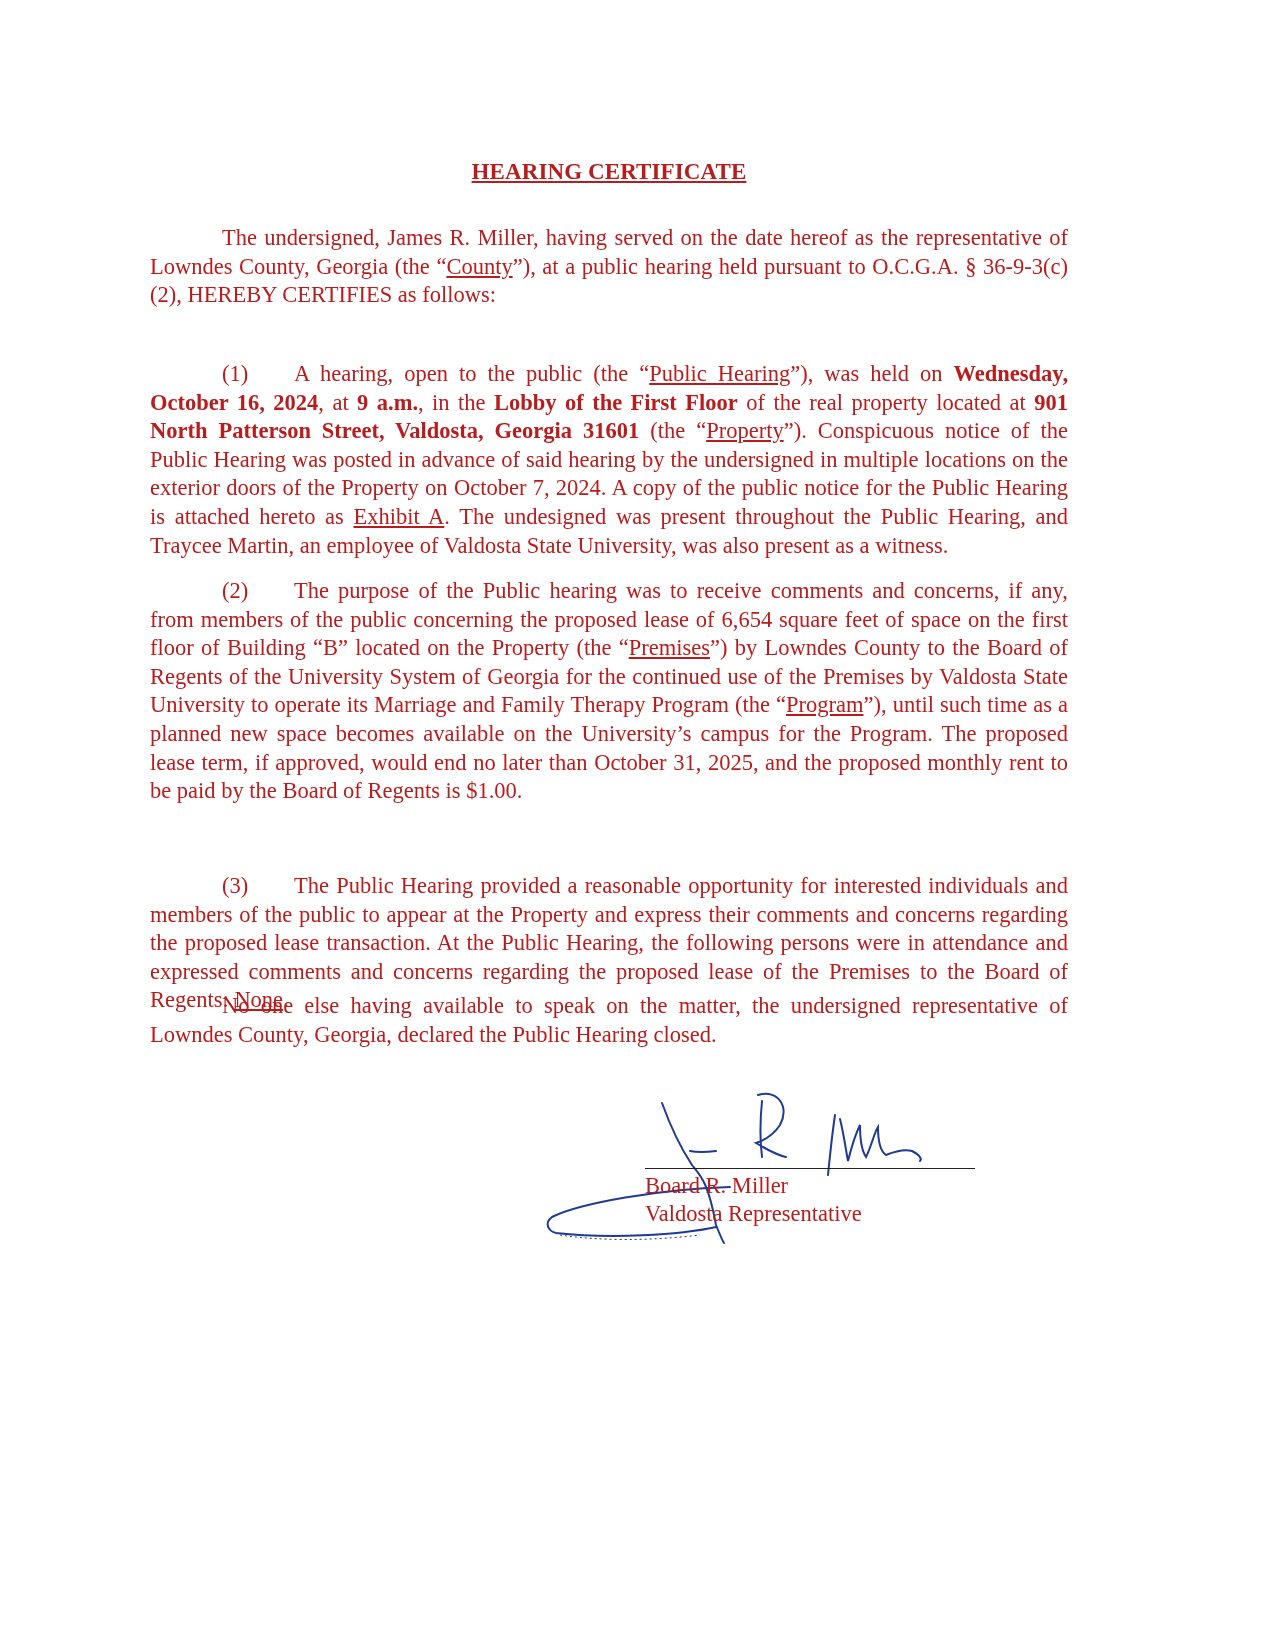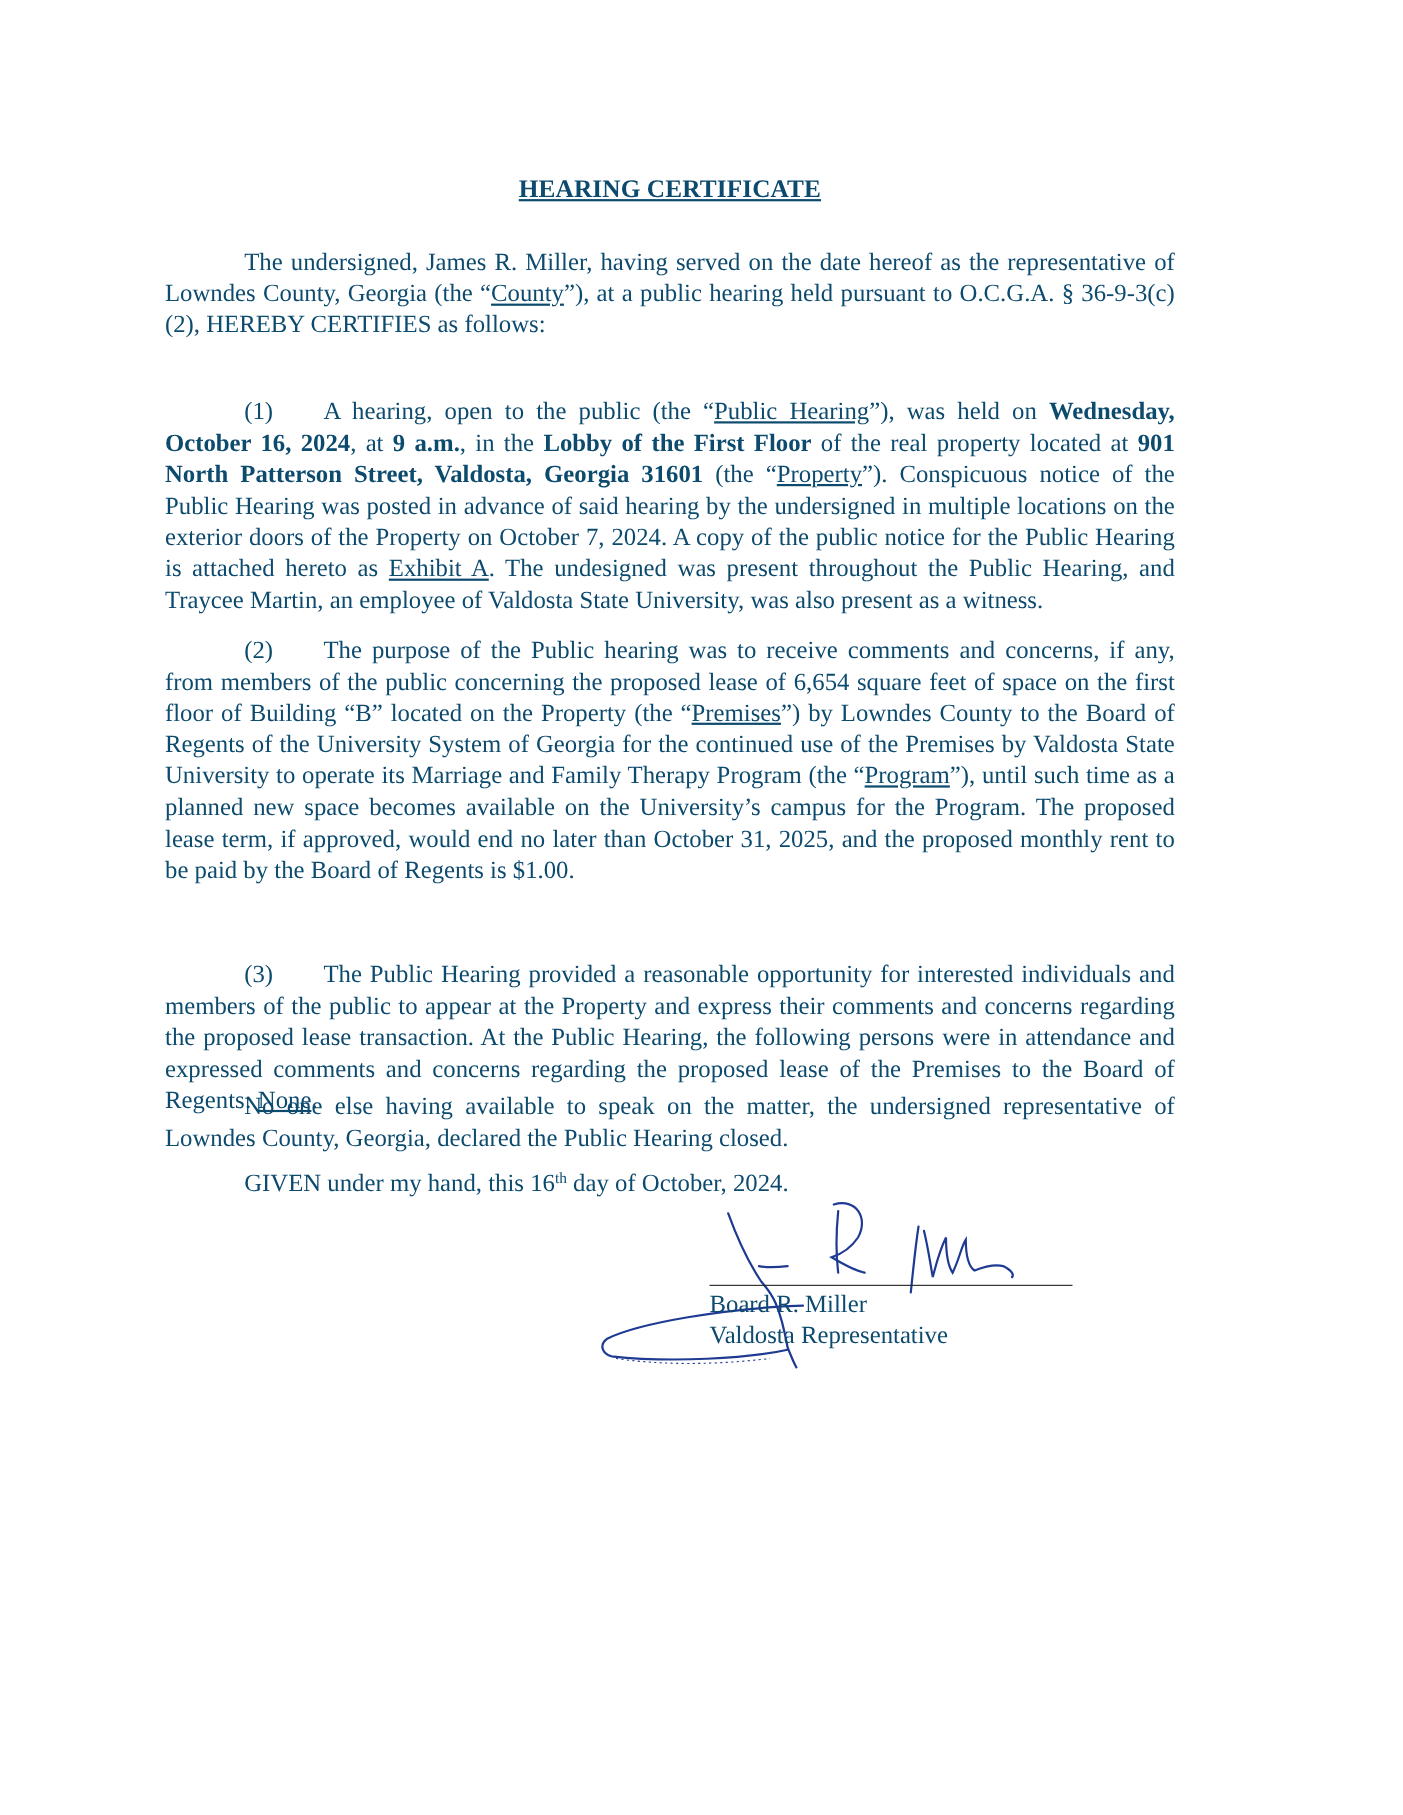--- a/index.html
+++ b/index.html
@@ -1,20 +1,20 @@
 <!DOCTYPE html>
 <html><head>
   <meta charset="utf-8">
   <style>
     html, body { margin: 0; padding: 0; background: #ffffff; }
     body { width: 1275px; height: 1650px; position: relative; overflow: hidden; }
     .page {
       position: absolute; left: 0; top: 0; width: 1275px; height: 1650px;
       font-family: "Liberation Serif", "DejaVu Serif", serif;
-      color: #0c4a6e; font-size: 22.5px; line-height: 28.6px;
+      color: #b91c1c; font-size: 22.5px; line-height: 28.6px;
     }
     .title {
       position: absolute; top: 158px; left: 0; width: 1218px; text-align: center;
       font-weight: bold; text-decoration: underline; font-size: 23px; letter-spacing: 0.1px;
     }
     .para {
       position: absolute; left: 150px; width: 918px; text-align: justify;
       margin: 0;
     }
     .indent { text-indent: 72px; }
@@ -44,21 +44,20 @@
   <p class="para indent p-intro"><span>The undersigned, James R. Miller, having served on the date hereof as the representative of Lowndes County, Georgia (the “</span><u>County</u><span>”), at a public hearing held pursuant to O.C.G.A. § 36-9-3(c)(2), HEREBY CERTIFIES as follows:</span></p>
 
   <p class="para indent p1"><span class="num">(1)</span><span>A hearing, open to the public (the “</span><u>Public Hearing</u><span>”), was held on </span><b>Wednesday, October 16, 2024</b><span>, at </span><b>9 a.m.</b><span>, in the </span><b>Lobby of the First Floor</b><span> of the real property located at </span><b>901 North Patterson Street, Valdosta, Georgia 31601</b><span> (the “</span><u>Property</u><span>”). Conspicuous notice of the Public Hearing was posted in advance of said hearing by the undersigned in multiple locations on the exterior doors of the Property on October 7, 2024. A copy of the public notice for the Public Hearing is attached hereto as </span><u>Exhibit A</u><span>. The undesigned was present throughout the Public Hearing, and Traycee Martin, an employee of Valdosta State University, was also present as a witness.</span></p>
 
   <p class="para indent p2"><span class="num">(2)</span><span>The purpose of the Public hearing was to receive comments and concerns, if any, from members of the public concerning the proposed lease of 6,654 square feet of space on the first floor of Building “B” located on the Property (the “</span><u>Premises</u><span>”) by Lowndes County to the Board of Regents of the University System of Georgia for the continued use of the Premises by Valdosta State University to operate its Marriage and Family Therapy Program (the “</span><u>Program</u><span>”), until such time as a planned new space becomes available on the University’s campus for the Program. The proposed lease term, if approved, would end no later than October 31, 2025, and the proposed monthly rent to be paid by the Board of Regents is $1.00.</span></p>
 
   <p class="para indent p3"><span class="num">(3)</span><span>The Public Hearing provided a reasonable opportunity for interested individuals and members of the public to appear at the Property and express their comments and concerns regarding the proposed lease transaction. At the Public Hearing, the following persons were in attendance and expressed comments and concerns regarding the proposed lease of the Premises to the Board of Regents: </span><u>None</u><span>.</span></p>
 
   <p class="para indent p4">No one else having available to speak on the matter, the  undersigned representative of Lowndes County, Georgia, declared the Public Hearing closed.</p>
 
-  <p class="para indent p-given"><span>GIVEN under my hand, this 16</span><sup>th</sup><span> day of October, 2024.</span></p>
 
   <svg class="signature" viewBox="0 0 420 170">
     <g fill="none" stroke="#1f3a93" stroke-width="2" stroke-linecap="round">
       <path d="M122 18 C130 40, 140 62, 152 80 C160 90, 168 96, 176 140 C180 150, 182 155, 184 158"></path>
       <path d="M150 66 C160 68, 168 67, 176 66"></path>
       <path d="M218 10 C238 4, 250 22, 240 40 C232 52, 222 56, 216 58 C226 64, 236 70, 246 72"></path>
       <path d="M222 16 C220 36, 220 56, 222 72"></path>
       <path d="M295 30 C292 50, 290 70, 288 90"></path>
       <path d="M300 34 C304 50, 306 66, 308 76 C312 60, 316 48, 320 40 C320 56, 322 66, 326 72 C332 60, 334 48, 338 42 C338 56, 340 66, 346 70 C356 66, 364 64, 372 66 C380 70, 382 74, 380 76"></path>
       <path d="M190 102 C120 104, 40 118, 12 132 C4 138, 8 146, 16 148 C70 154, 140 150, 176 142"></path>

